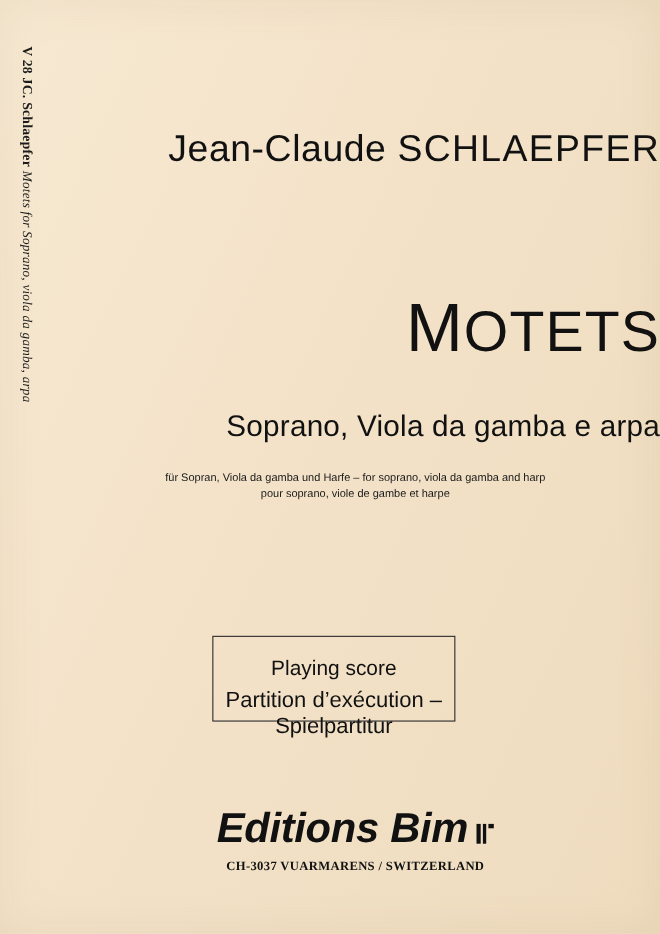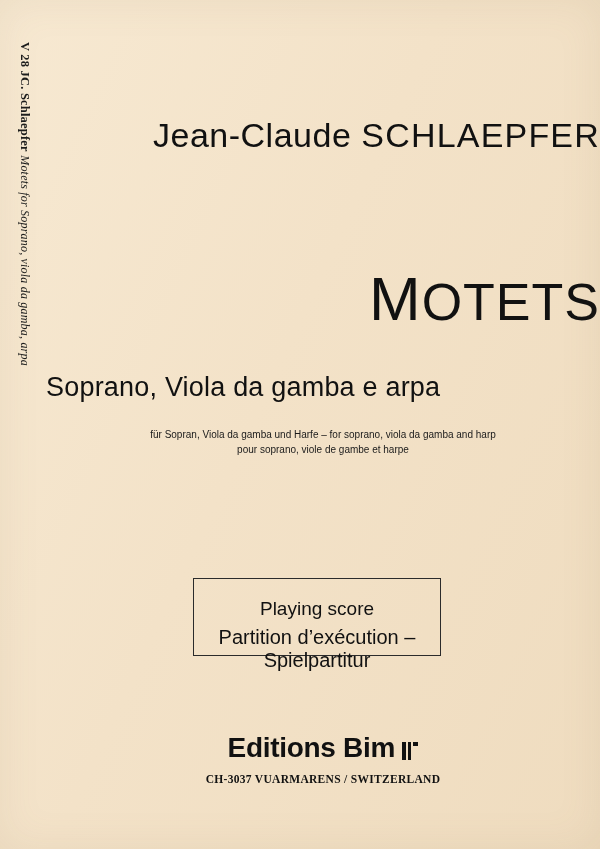--- a/index.html
+++ b/index.html
@@ -96,40 +96,40 @@
     line-height: 1;
   }
   .title .cap {
     font-size: 62px;
   }
   .subtitle {
     position: absolute;
     top: 372px;
     left: 0;
     right: 0;
-    text-align: left;
+    text-align: right;
     font-size: 27px;
     color: #111111;
     letter-spacing: 0.2px;
   }
   .translations {
     position: absolute;
     top: 428px;
     left: 0;
     right: 0;
     text-align: center;
     font-size: 10px;
     color: #1a1a1a;
     line-height: 1.45;
   }
   .score-box {
     position: absolute;
     top: 578px;
     left: 147px;
-    width: 248px;
+    width: 221px;
     height: 78px;
     border: 1px solid #2b2b2b;
     box-sizing: border-box;
     text-align: center;
   }
   .score-box .line1 {
     margin-top: 19px;
     font-size: 19px;
     color: #111111;
   }
@@ -141,21 +141,22 @@
   .publisher {
     position: absolute;
     top: 732px;
     left: 0;
     right: 0;
     text-align: center;
   }
   .publisher .name {
     font-family: "Liberation Sans", sans-serif;
     font-weight: bold;
-    font-size: 28px;
+    font-style: italic;
+    font-size: 38px;
     color: #111111;
     letter-spacing: -0.3px;
   }
   .publisher .address {
     margin-top: 7px;
     font-size: 11.5px;
     font-family: "Liberation Serif", serif;
     font-weight: bold;
     letter-spacing: 0.3px;
     color: #111111;

